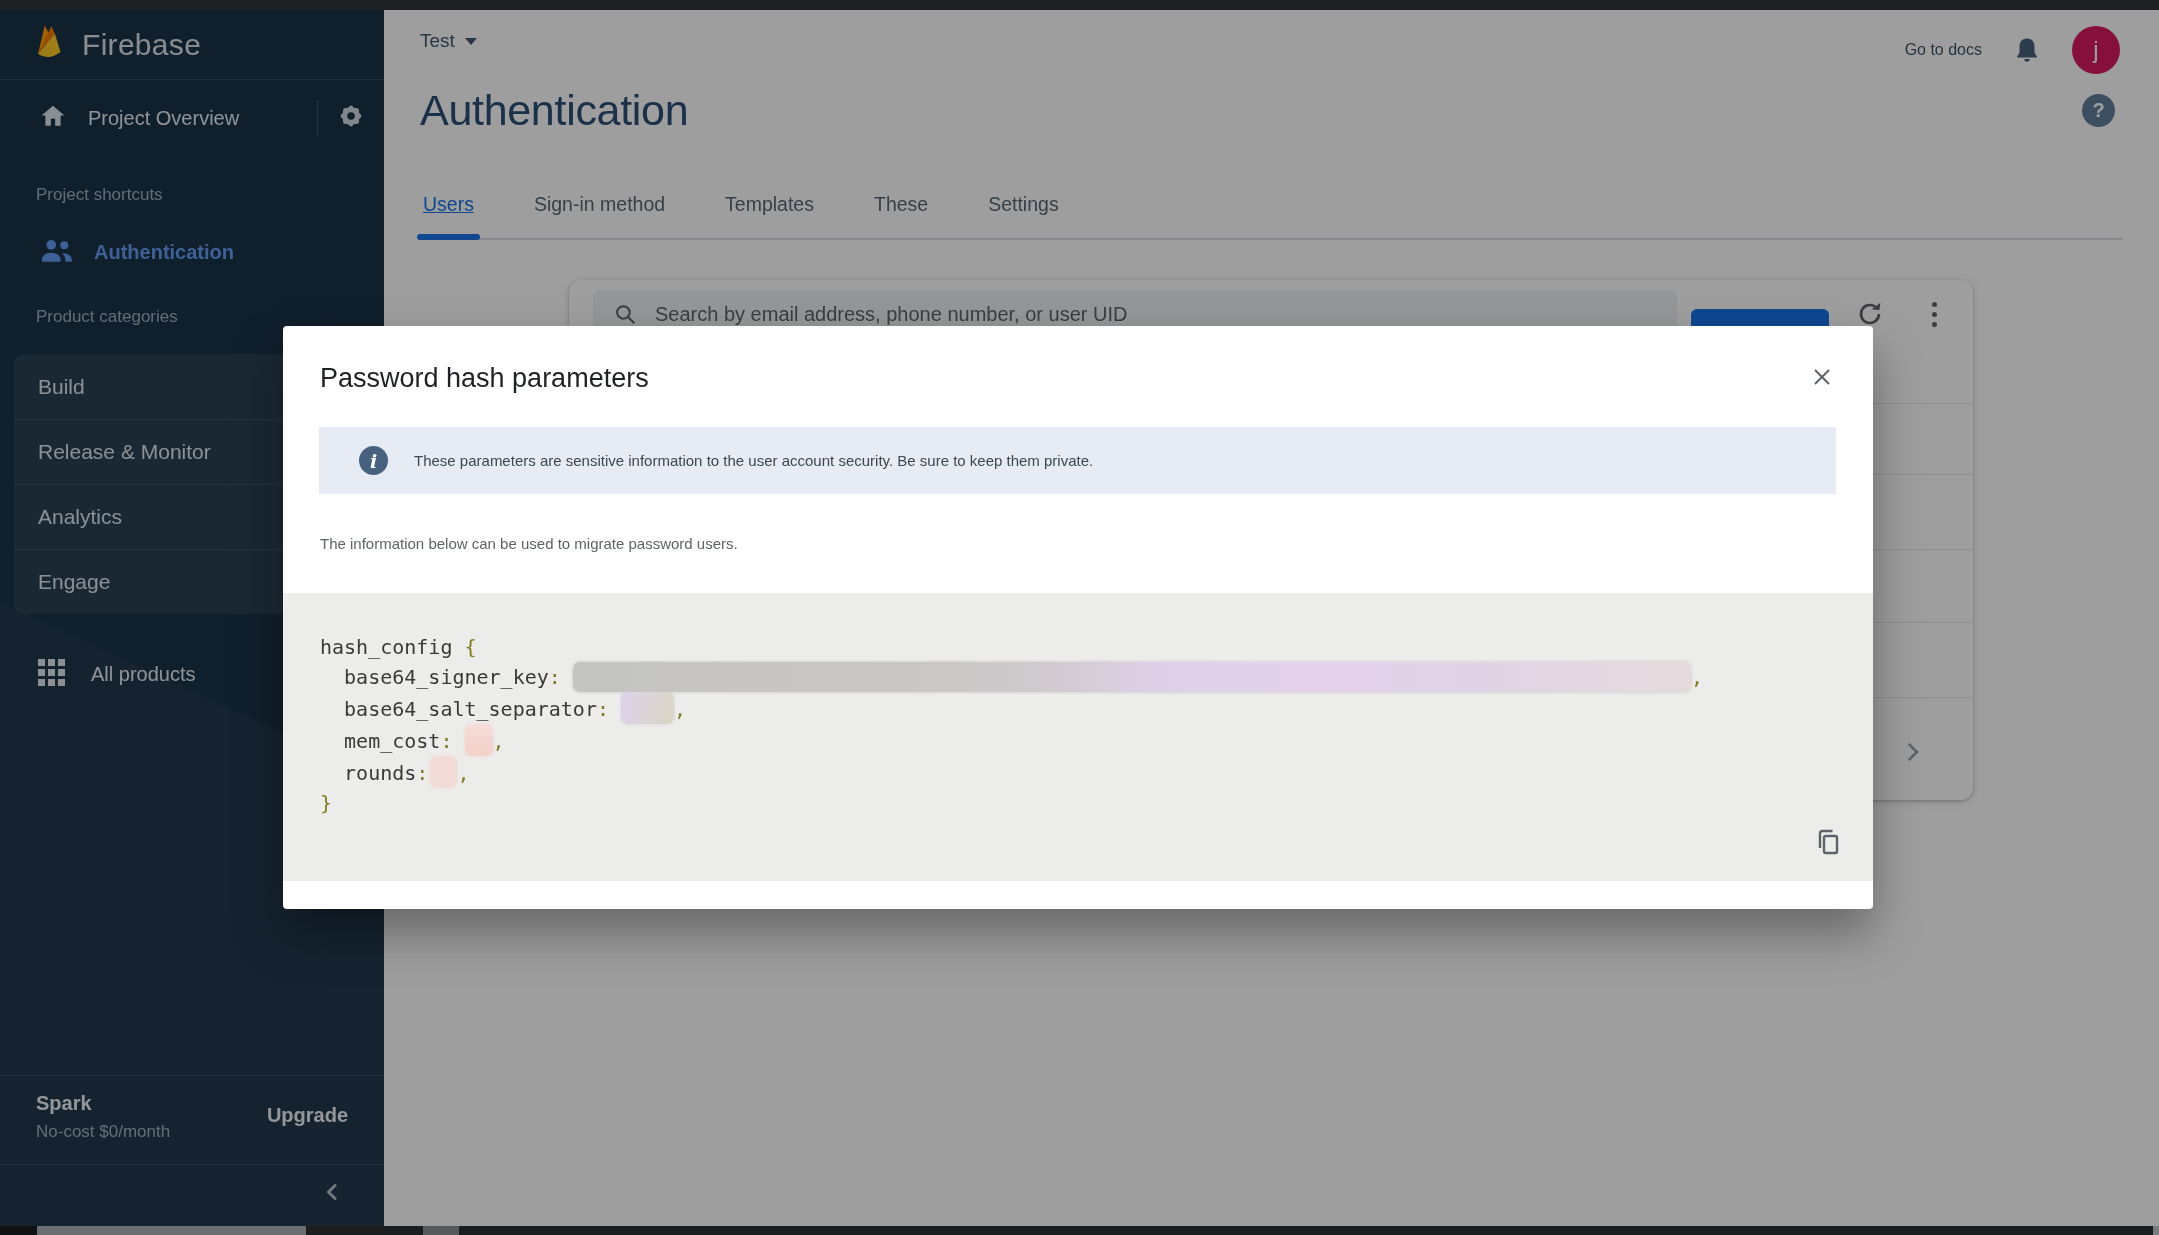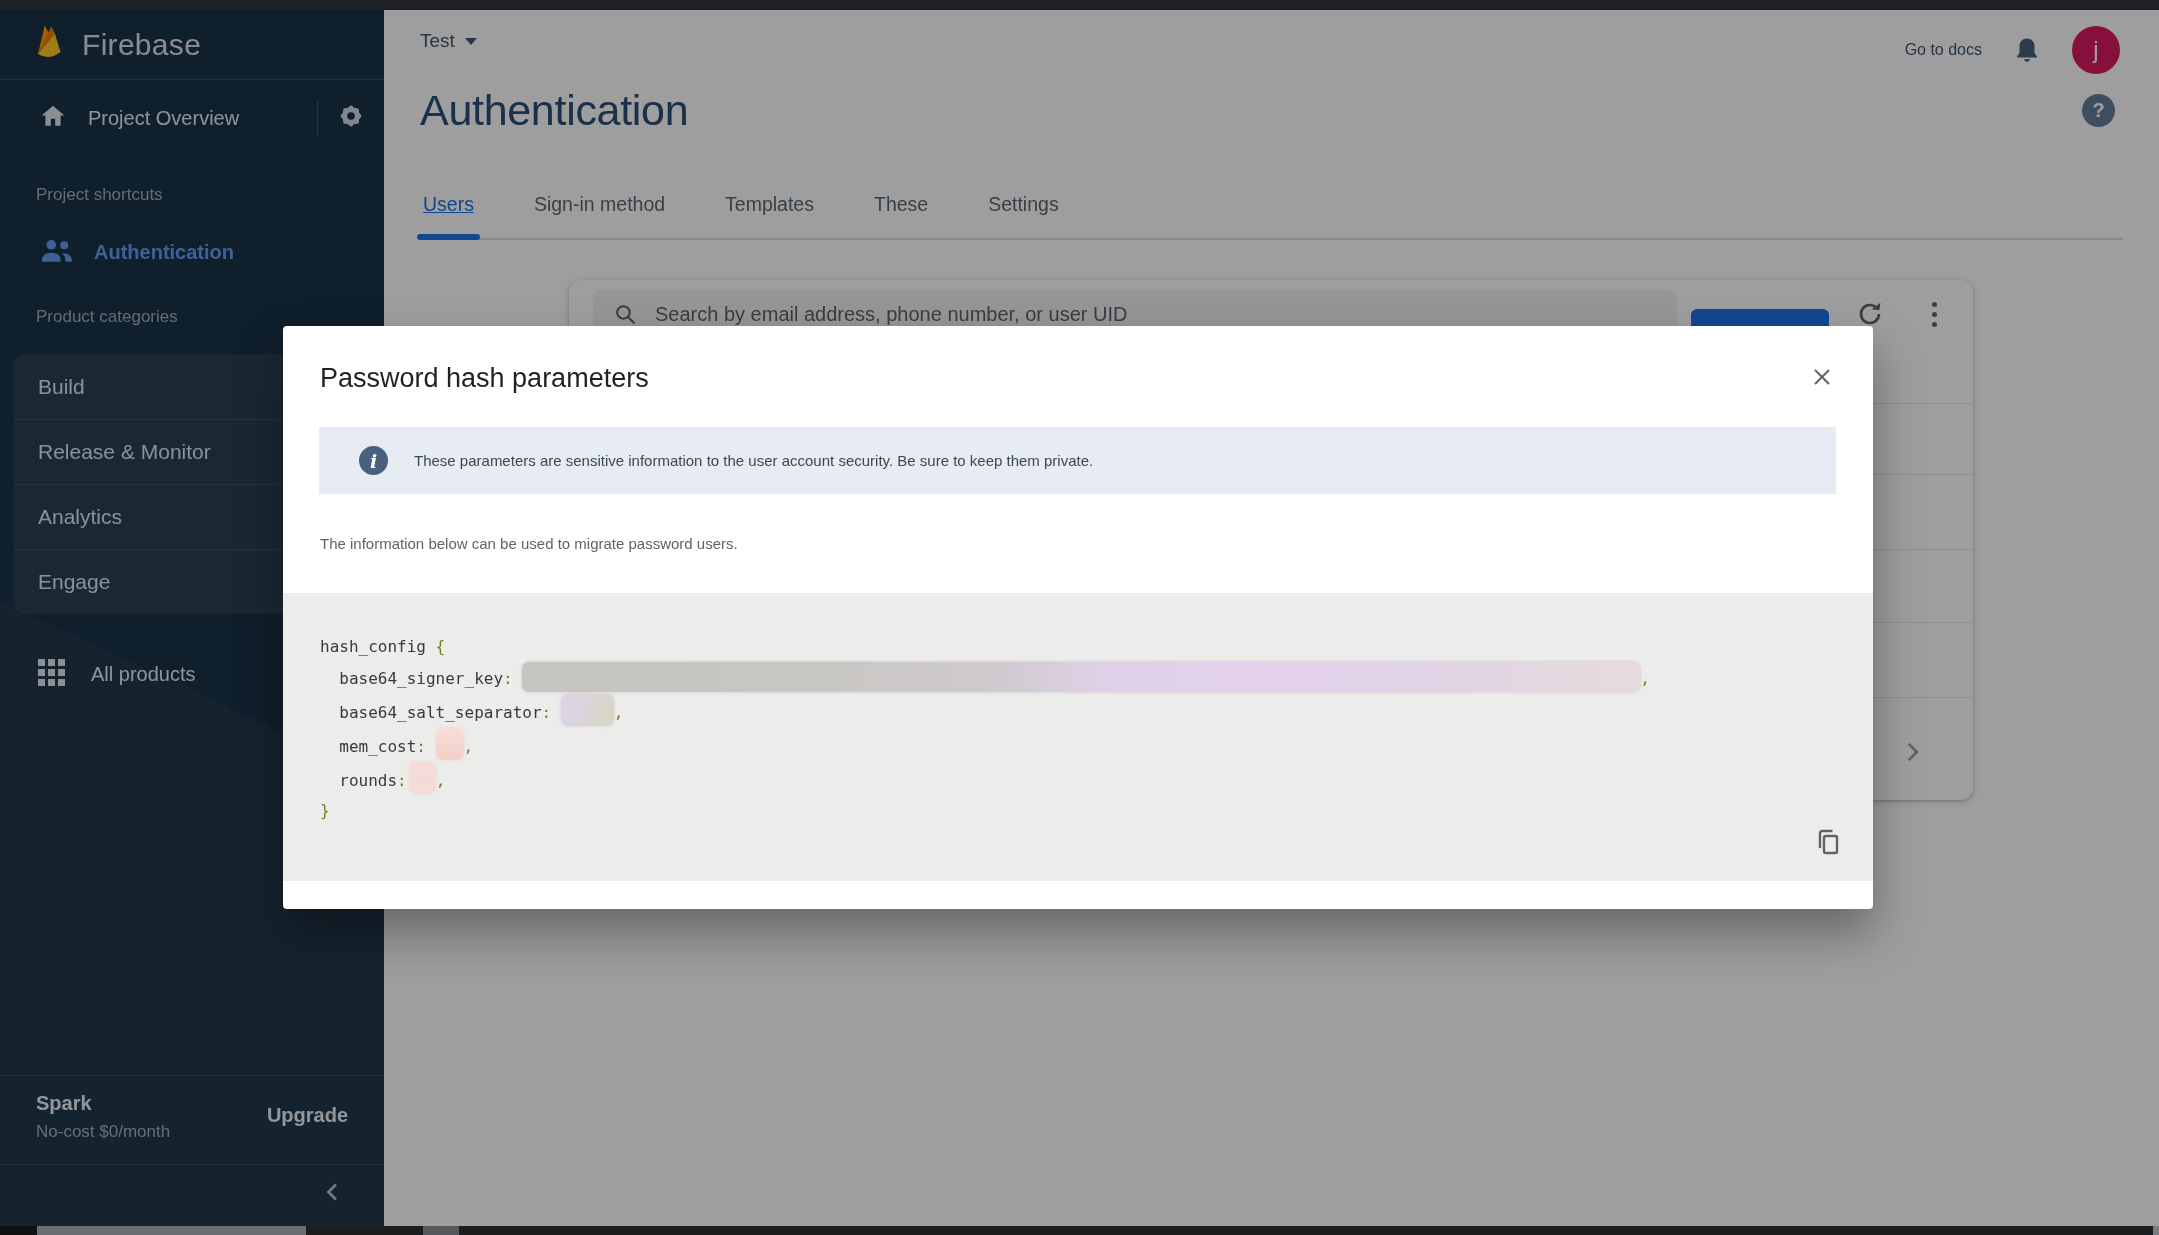--- a/index.html
+++ b/index.html
@@ -93,21 +93,21 @@
   .modal-close { position:absolute; right:33px; top:33px; width:36px; height:36px; background:none; border:none;
     cursor:pointer; display:flex; align-items:center; justify-content:center; }
   .banner { position:absolute; left:36px; right:37px; top:101px; height:67px; background:#e7ecf4; display:flex;
     align-items:center; padding-left:40px; gap:26px; }
   .info-icon { width:29px; height:29px; border-radius:50%; background:#47617f; color:#fff; flex:0 0 auto;
     display:flex; align-items:center; justify-content:center;
     font-family:"DejaVu Serif", serif; font-style:italic; font-weight:700; font-size:19px; }
   .banner-text { font-size:15px; color:#3b4754; }
   .modal-desc { position:absolute; left:37px; top:209px; font-size:15px; color:#5f6368; }
   .codeblock { position:absolute; left:0; right:0; top:267px; height:288px; background:#ececeb;
-    padding:39px 0 0 37px; font-family:"DejaVu Sans Mono","Liberation Mono",monospace; font-size:16px; }
+    padding:39px 0 0 37px; font-family:"DejaVu Sans Mono","Liberation Mono",monospace; font-size:20px; }
   .code-line { white-space:pre; line-height:30px; color:#3a3a38; }
   .code-line .punct { color:#7d7d20; }
   .blob { display:inline-block; vertical-align:-8px; border-radius:7px; }
   .blob-signer-key { width:1118px; height:30px;
     background:linear-gradient(90deg,#c4c4c1 0%,#c9c7c4 28%,#cfcacd 42%,#dfd0e7 52%,#e4d2ec 66%,#e1d3e5 82%,#e6dade 97%);
     box-shadow:0 0 3px rgba(190,185,190,.9); }
   .blob-salt-separator { width:53px; height:32px; background:linear-gradient(100deg,#dcd3e6 10%,#d9d6c8 90%);
     box-shadow:0 0 3px rgba(205,200,210,.9); }
   .blob-rounds { width:27px; height:32px; background:linear-gradient(180deg,#f5dbd7,#f1ddd7);
     box-shadow:0 0 3px rgba(240,214,208,.9); margin-left:2px; }

